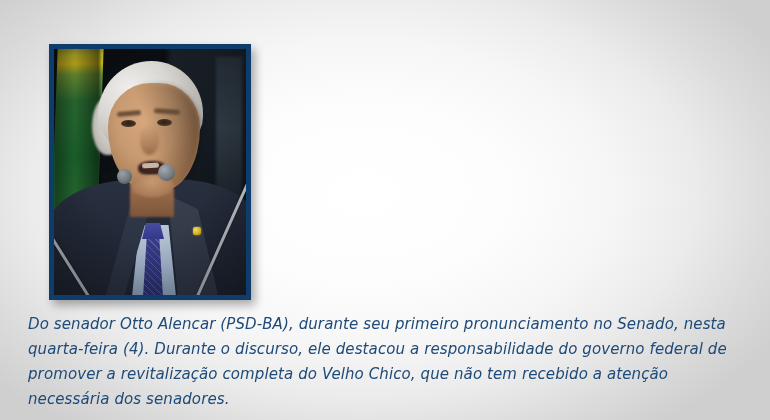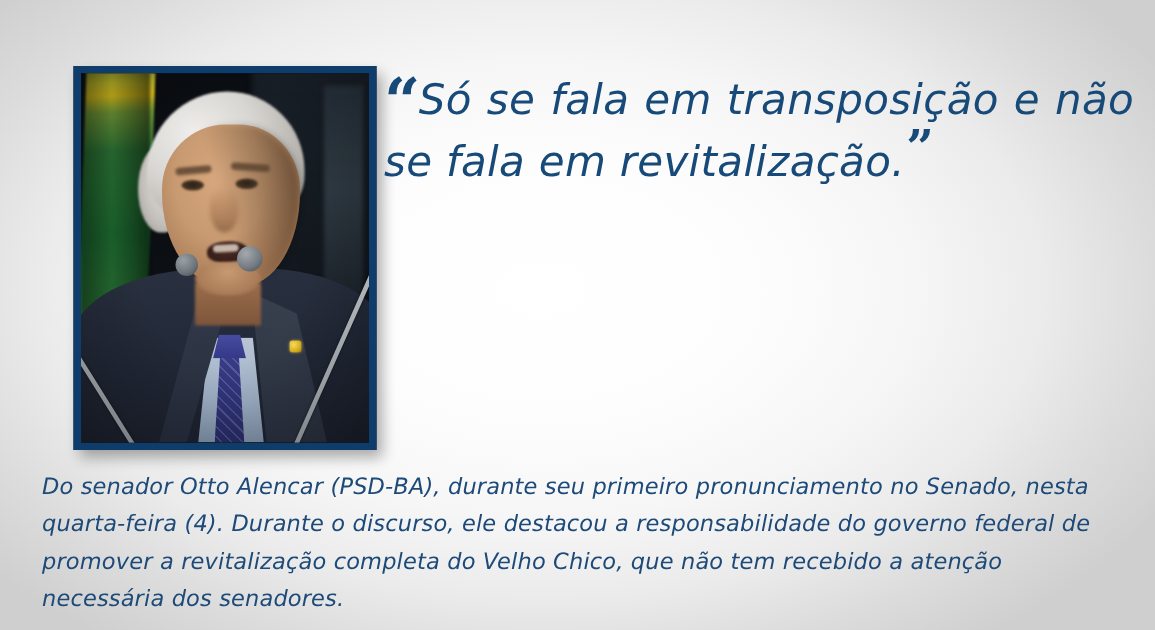--- a/index.html
+++ b/index.html
@@ -441,19 +441,16 @@
 
       <div class="mic-stem-a"></div>
       <div class="mic-head-a"></div>
       <div class="mic-stem-b"></div>
       <div class="mic-head-b"></div>
 
       <div class="photo-vignette"></div>
     </div>
   </div>
 
-  <div id="quote-block">
-    <p id="quote-text"><span class="qmark qmark-open">“</span><span>Só se fala em transposição e não se fala em revitalização.</span><span class="qmark qmark-close">”</span></p>
-  </div>
 
   <p id="caption">Do senador Otto Alencar (PSD-BA), durante seu primeiro pronunciamento no Senado, nesta quarta-feira (4). Durante o discurso, ele destacou a responsabilidade do governo federal de promover a revitalização completa do Velho Chico, que não tem recebido a atenção necessária dos senadores.</p>
 
 </div>
 
 </body></html>

